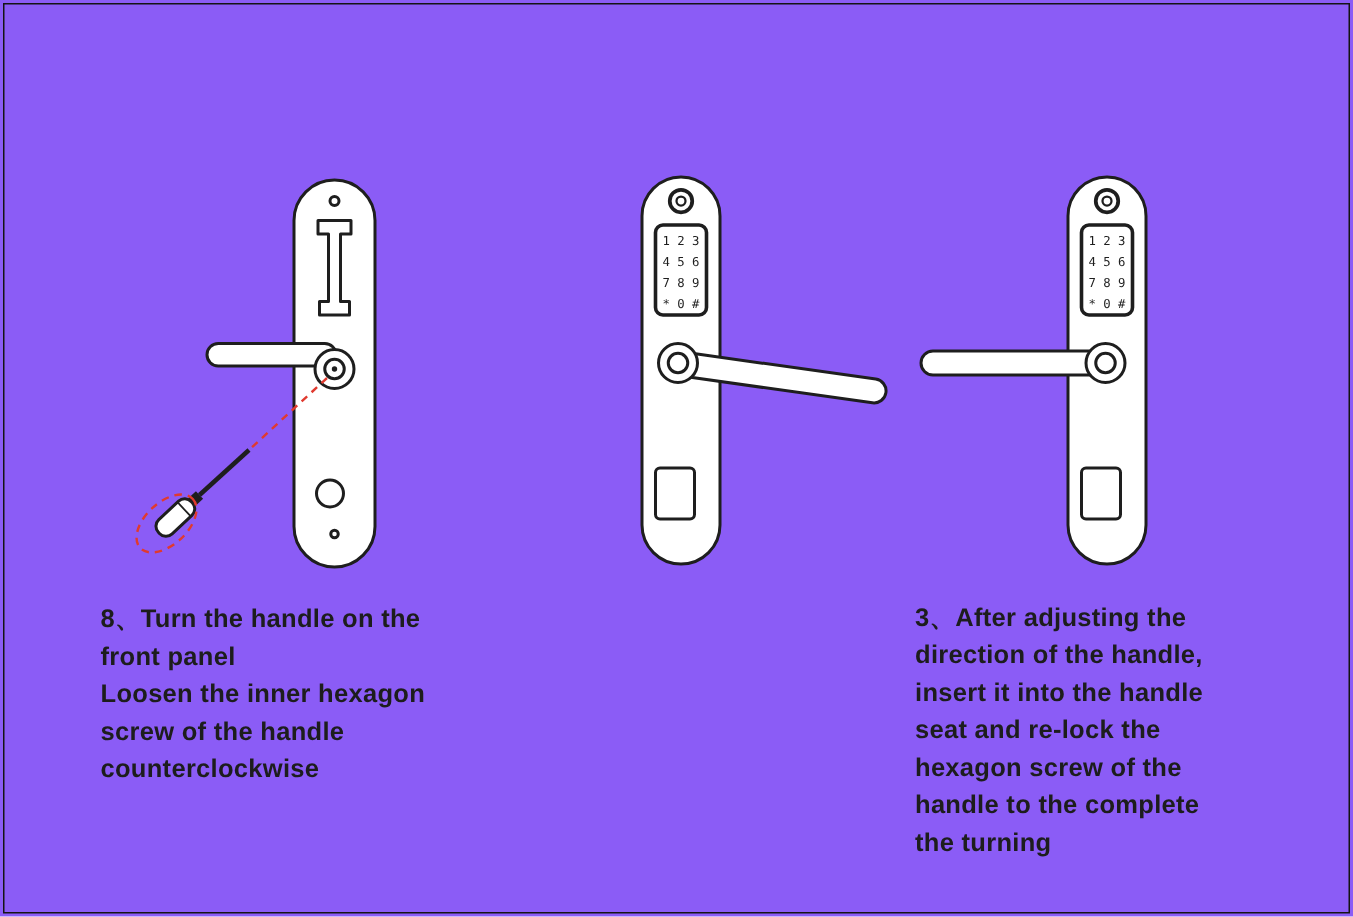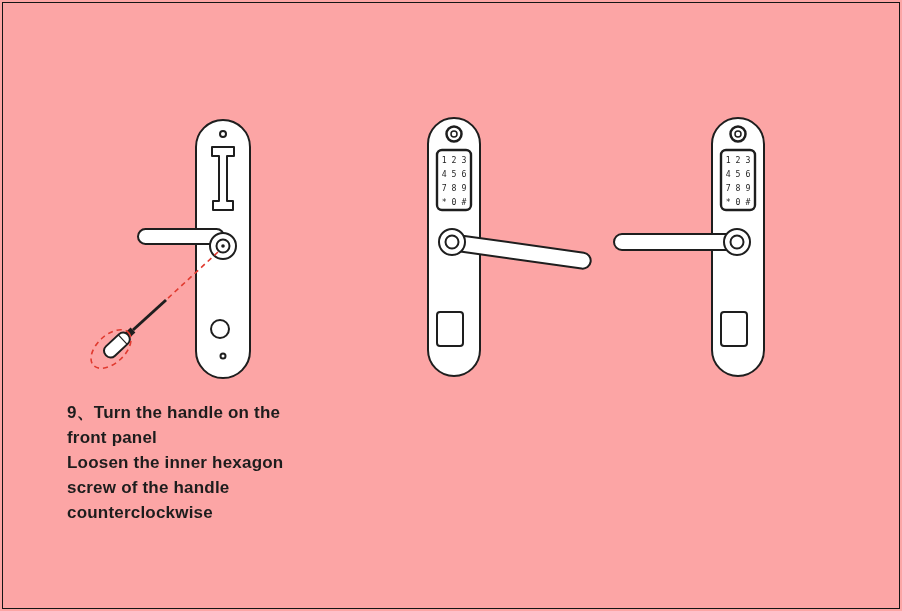--- a/index.html
+++ b/index.html
@@ -4,21 +4,21 @@
 <style>
   html, body {
     margin: 0;
     padding: 0;
     background: #ffffff;
   }
   .page {
     position: relative;
     width: 902px;
     height: 611px;
-    background: #fca5a5;
+    background: #8b5cf6;
     font-family: "Liberation Sans", sans-serif;
     overflow: hidden;
   }
   .frame {
     position: absolute;
     inset: 2px;
     border: 1px solid #141414;
     pointer-events: none;
   }
   .diagram {
@@ -104,20 +104,27 @@
         </g>
         <rect x="614" y="234" width="130" height="16" rx="8" fill="#ffffff"></rect>
         <circle cx="737" cy="242" r="13" fill="#ffffff"></circle>
         <circle cx="737" cy="242" r="6.5"></circle>
         <rect x="721" y="312" width="26" height="34" rx="3"></rect>
       </g>
 
     </g>
   </svg>
 
-  <div class="caption caption-1">9、Turn the handle on the
+  <div class="caption caption-1">8、Turn the handle on the
 front panel
 Loosen the inner hexagon
 screw of the handle
 counterclockwise</div>
 
 
+  <div class="caption caption-3">3、After adjusting the
+direction of the handle,
+insert it into the handle
+seat and re-lock the
+hexagon screw of the
+handle to the complete
+the turning</div>
 </div>
 
 </body></html>

